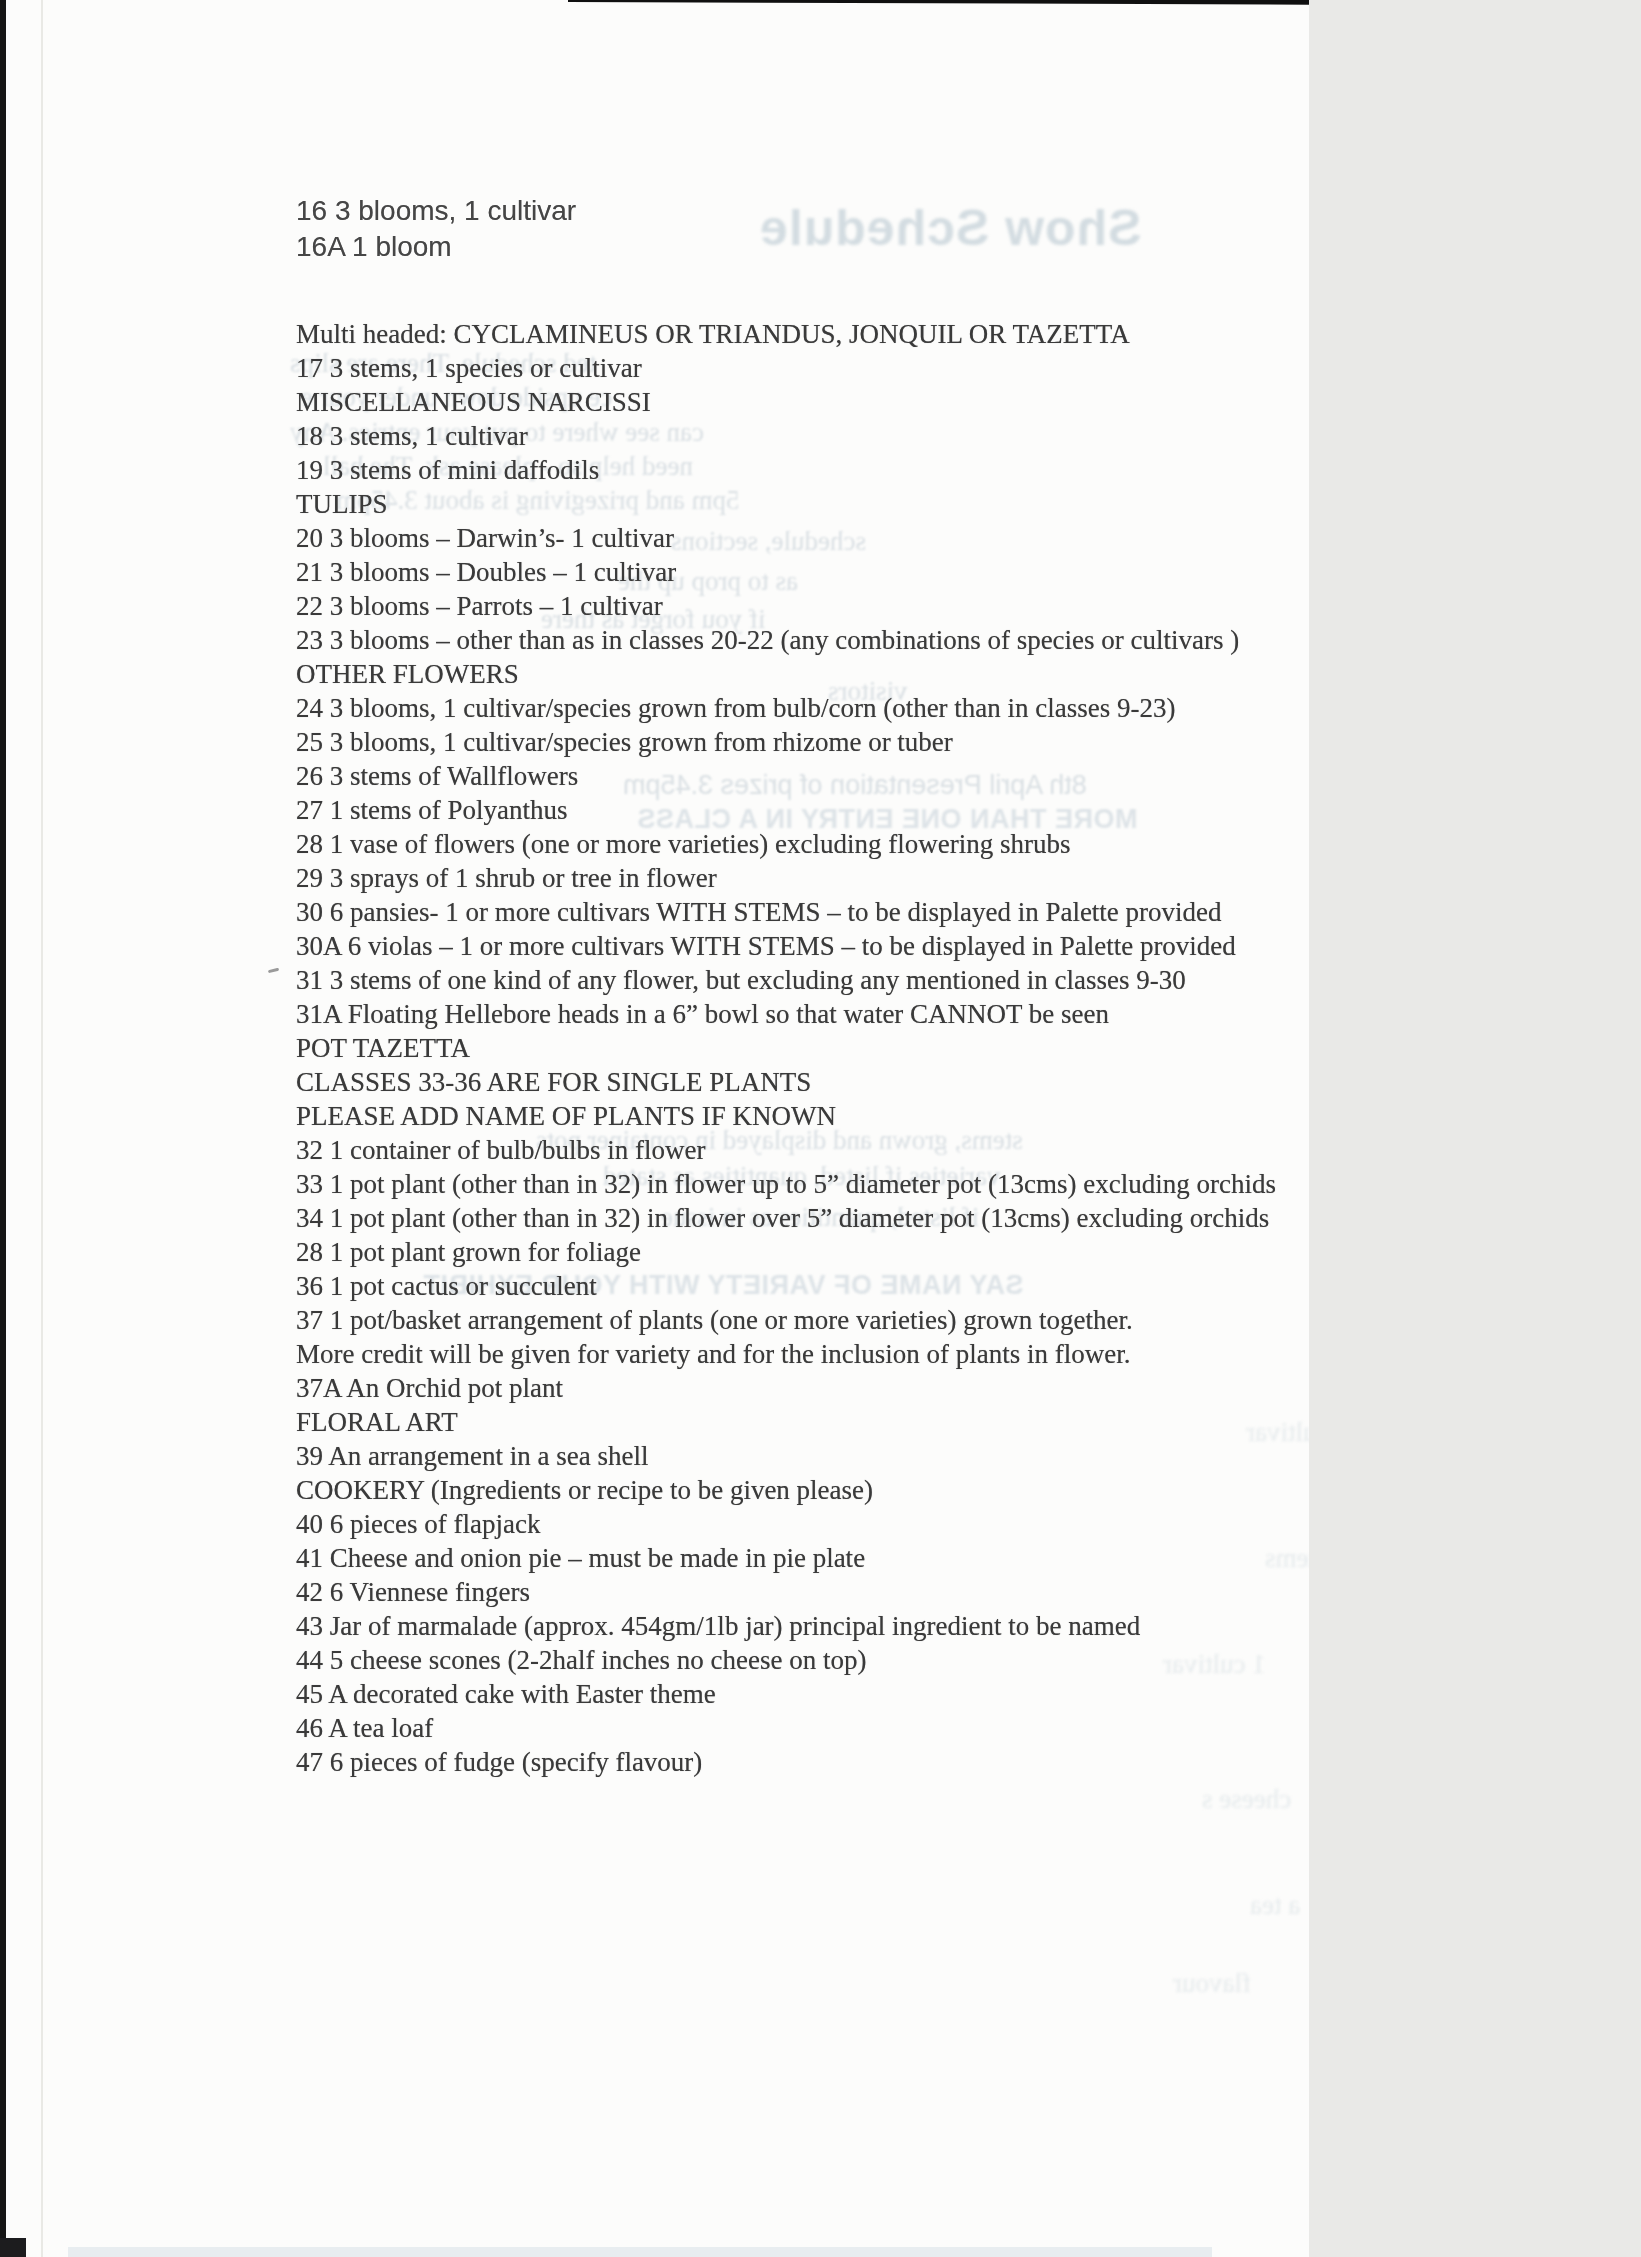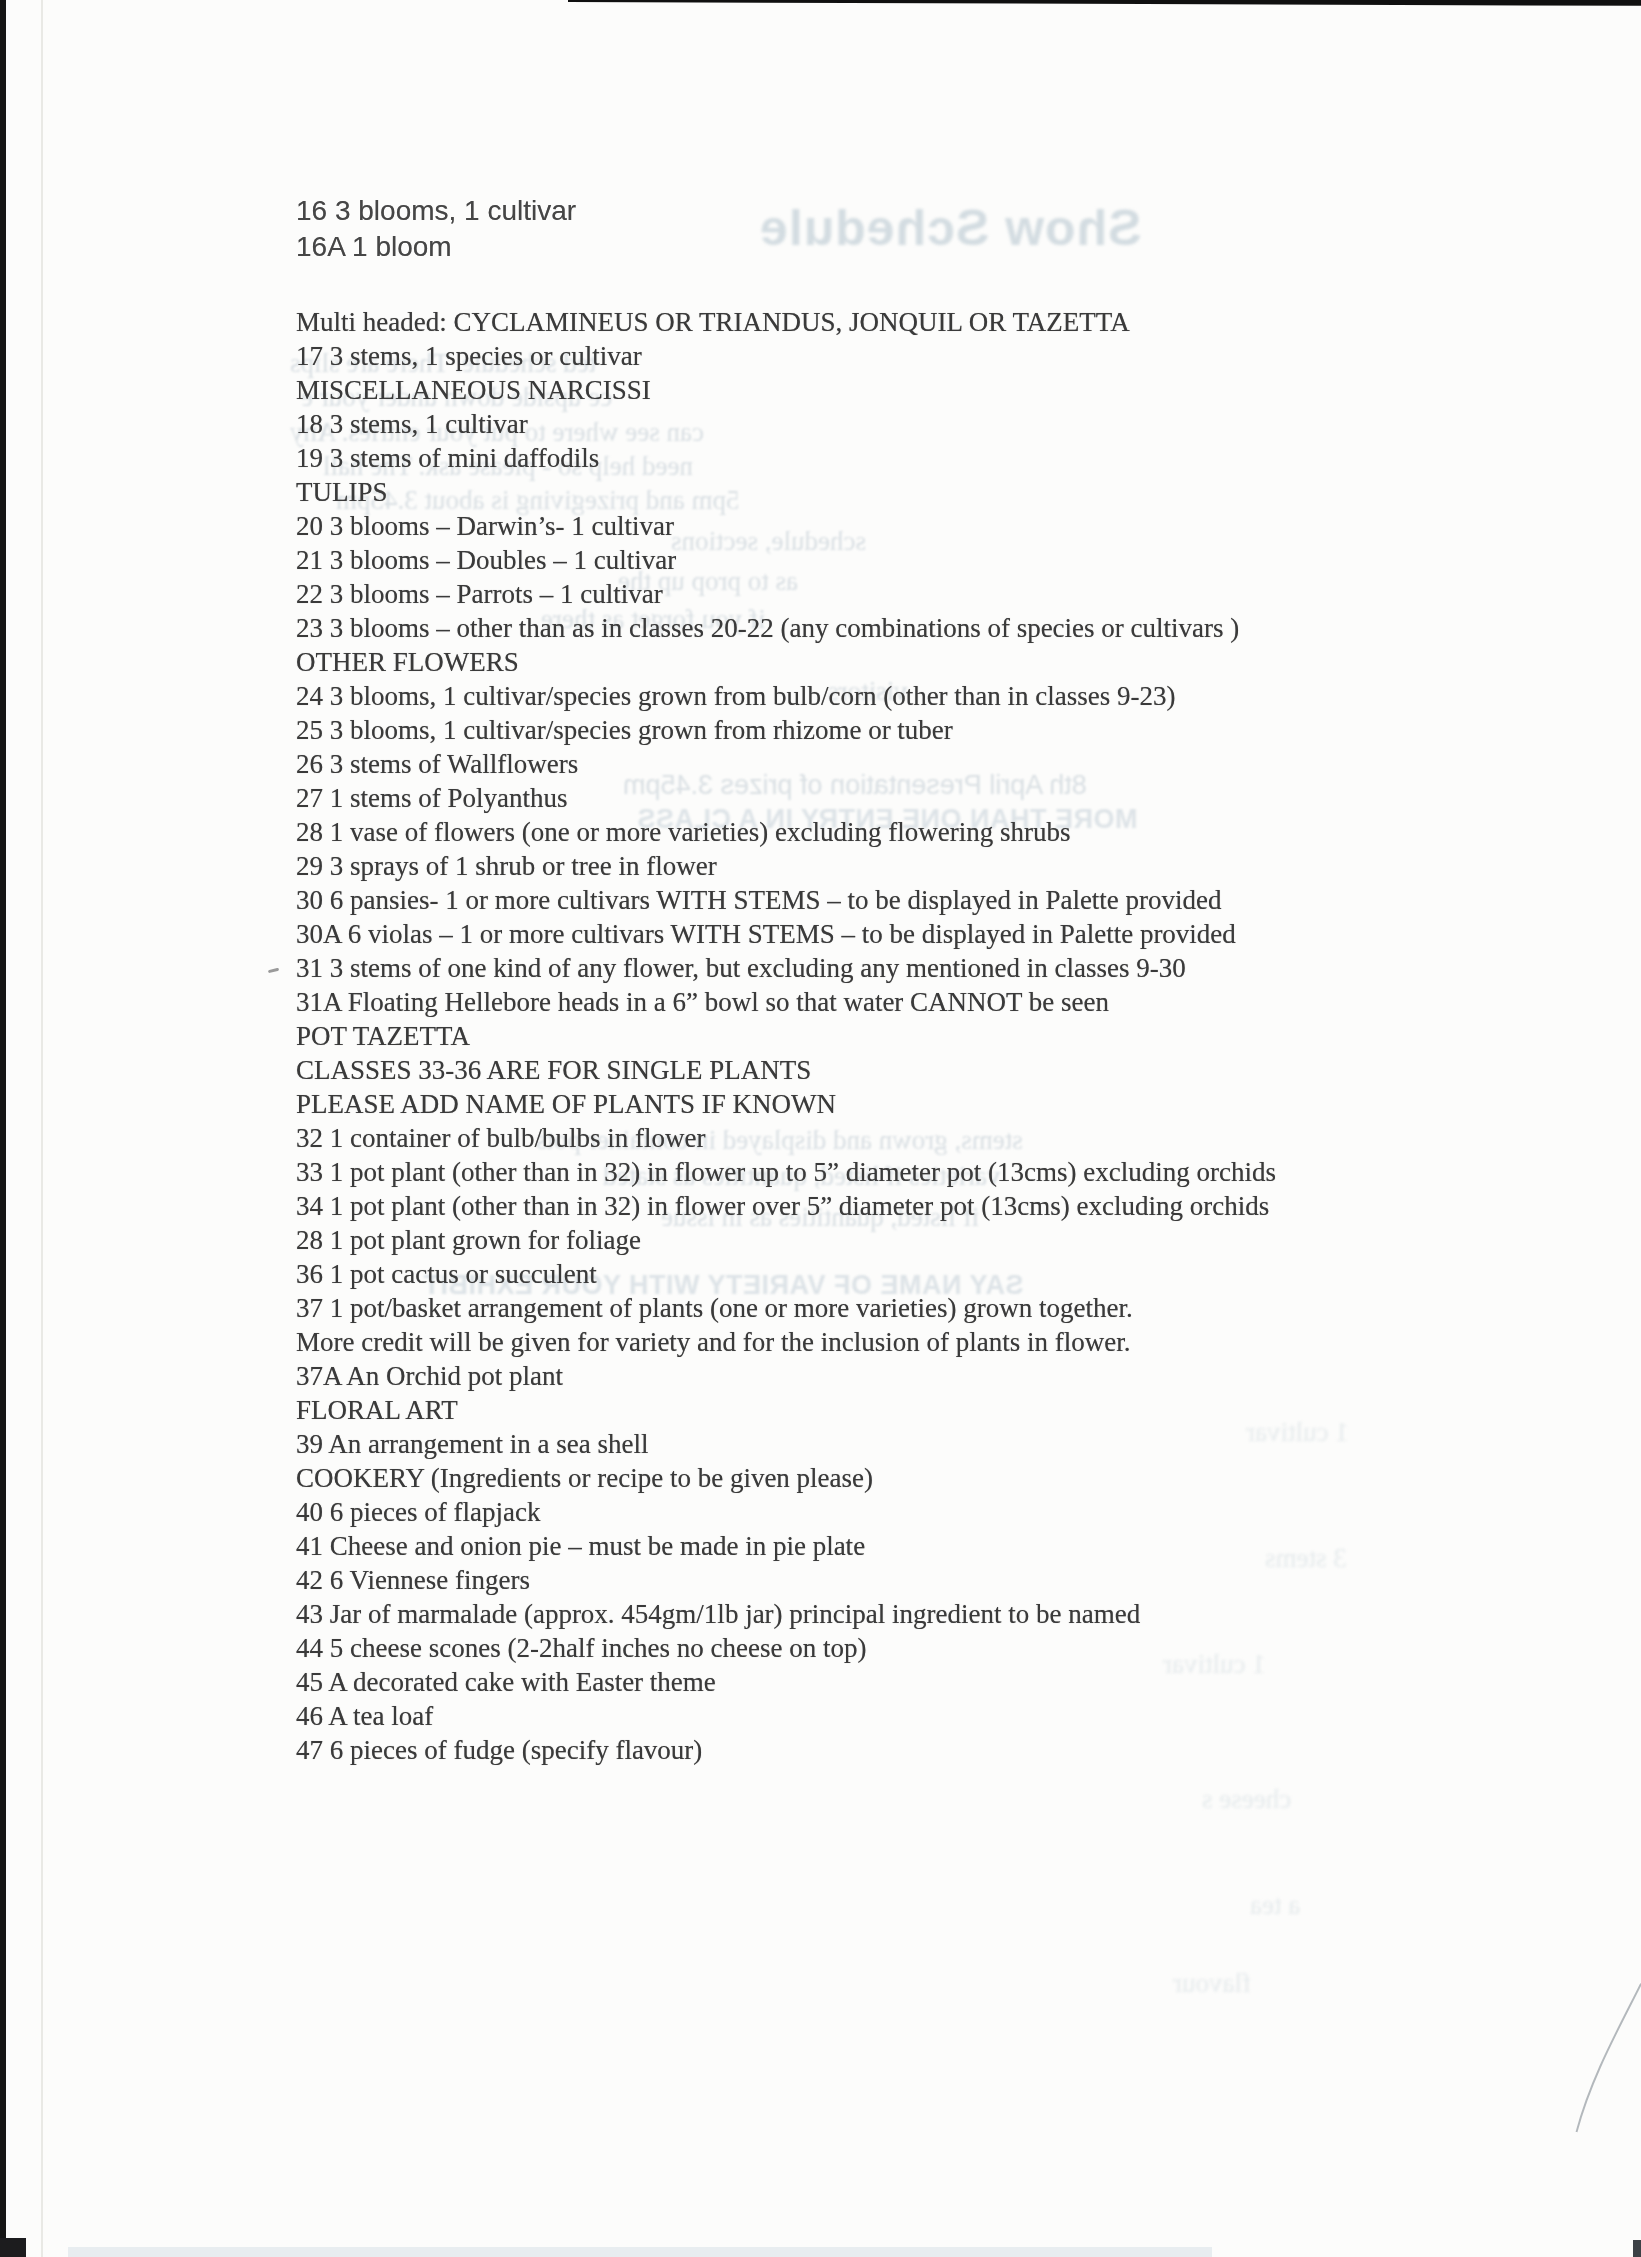--- a/index.html
+++ b/index.html
@@ -1,33 +1,33 @@
 <!DOCTYPE html>
 <html><head>
 <meta charset="utf-8">
 <style>
   html,body{margin:0;padding:0;background:#e9e9e7;}
   .scan{
-    position:relative;width:1641px;height:2257px;overflow:hidden;
+    position:relative;width:1309px;height:2257px;overflow:hidden;
     background:#fcfcfb;
     font-family:"Liberation Serif",serif;
   }
   
   .content{
     position:absolute;left:296px;top:193px;z-index:2;
     color:#3a3a3a;font-size:27px;line-height:34px;
     text-shadow:0 0 0.7px rgba(70,70,70,.6);
   }
   .ln{white-space:pre;}
   .intro .ln{
     font-family:"Liberation Sans",sans-serif;
     font-size:28px;line-height:36px;color:#464646;
     text-shadow:0 0 0.4px rgba(70,70,70,.5);
   }
-  .main{margin-top:40px;}
+  .main{margin-top:52px;}
   
   .bleed{
     position:absolute;z-index:1;
     transform:scaleX(-1);
     filter:blur(1.3px);
     color:#d9dfe3;font-size:27px;white-space:pre;
     font-family:"Liberation Serif",serif;
   }
   .bleed.sans{font-family:"Liberation Sans",sans-serif;}
   .bleed.title{

